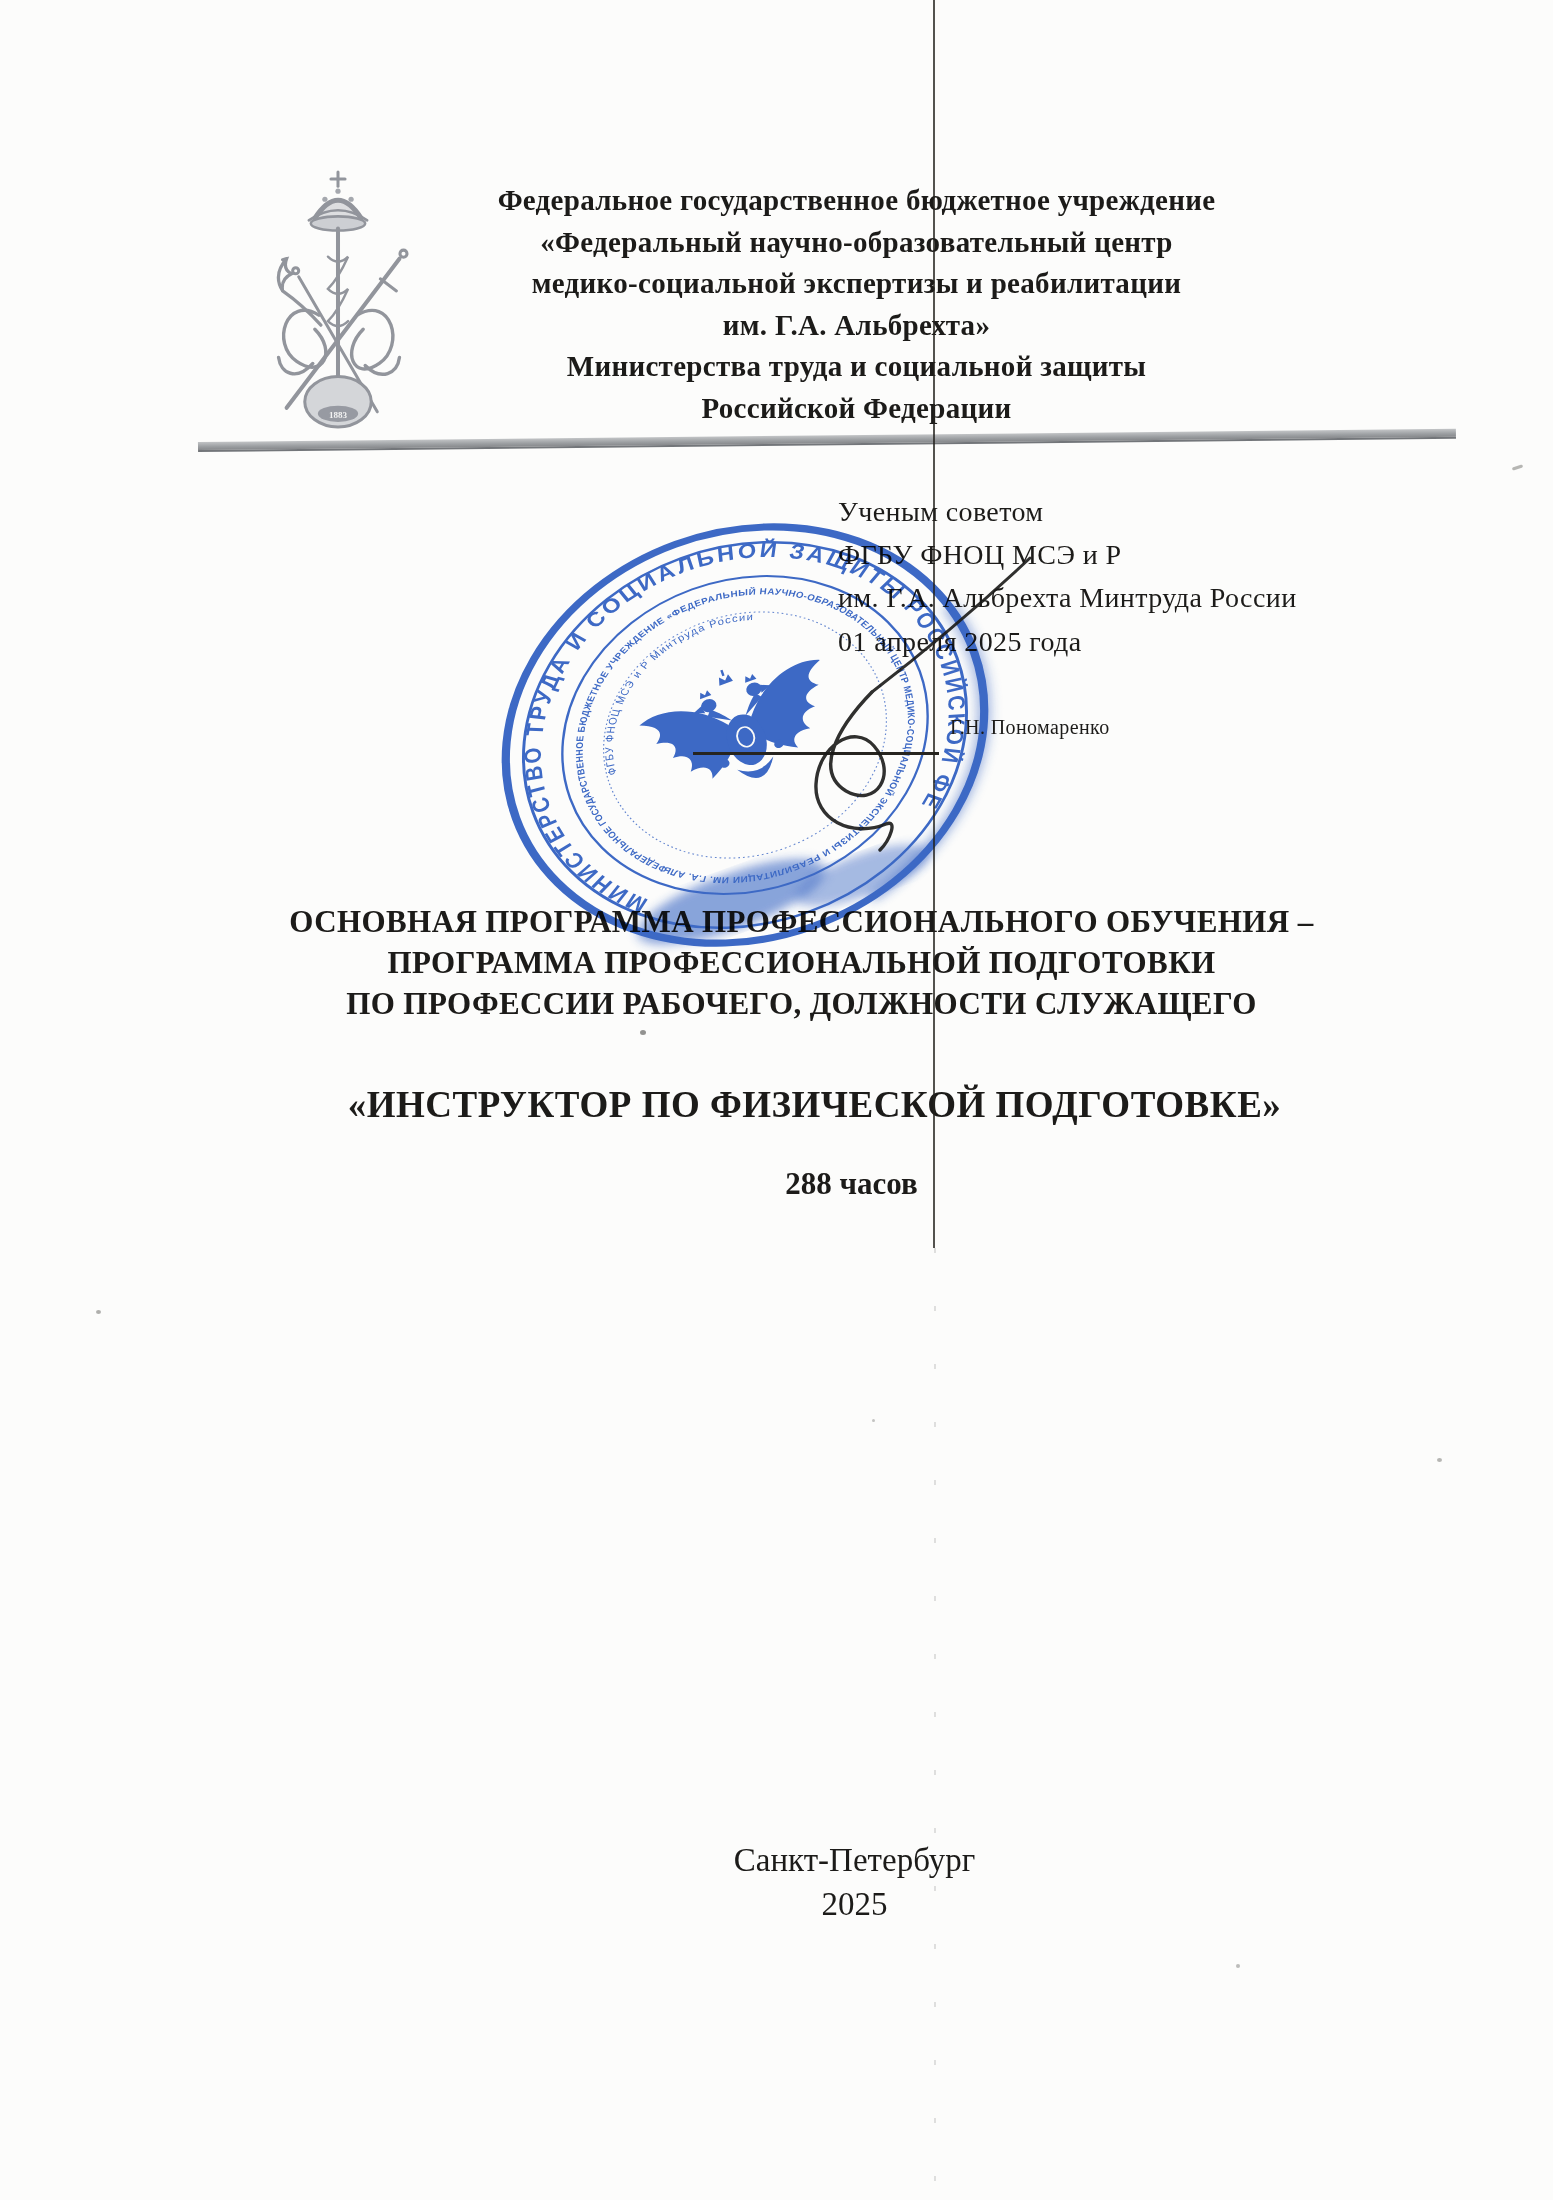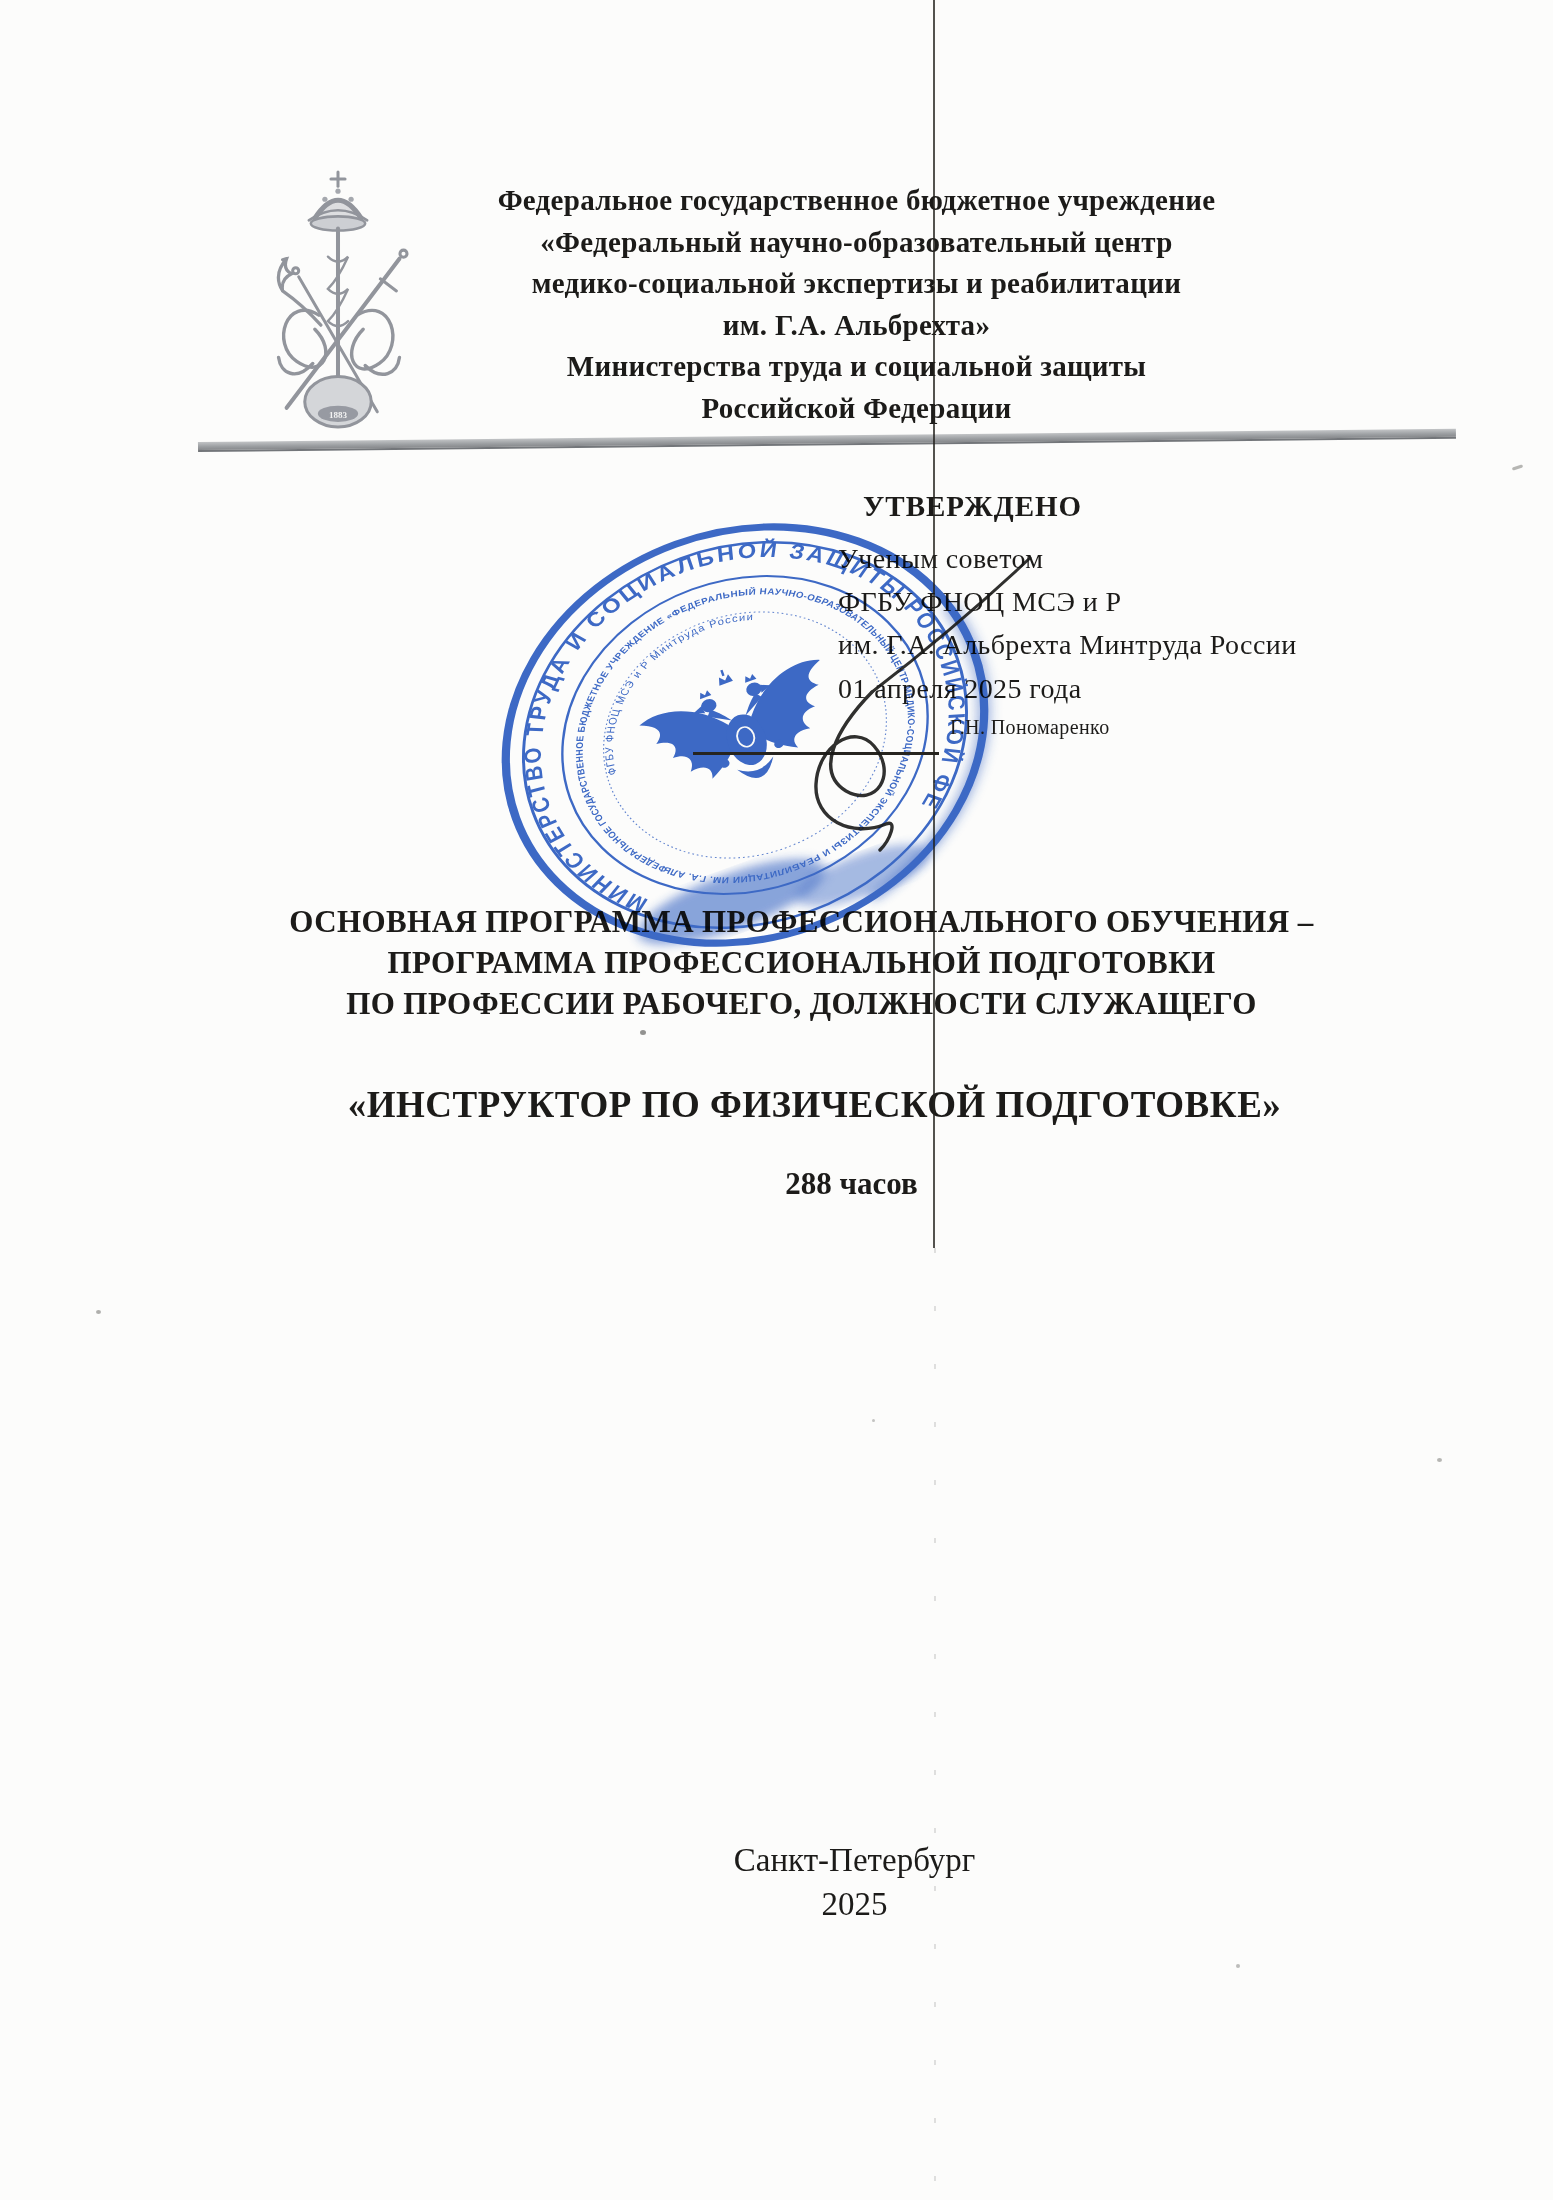--- a/index.html
+++ b/index.html
@@ -143,21 +143,20 @@
     <div>«Федеральный научно-образовательный центр</div>
     <div>медико-социальной экспертизы и реабилитации</div>
     <div>им. Г.А. Альбрехта»</div>
     <div>Министерства труда и социальной защиты</div>
     <div>Российской Федерации</div>
   </div>
 
   <div class="header-rule"></div>
 
   <div class="approval">
-    <div class="approved-label">УТВЕРЖДЕНО</div>
     <div class="a-line">Ученым советом</div>
     <div class="a-line">ФГБУ ФНОЦ МСЭ и Р</div>
     <div class="a-line">им. Г.А. Альбрехта Минтруда России</div>
     <div class="a-line">01 апреля 2025 года</div>
   </div>
 
   <svg class="stamp" viewBox="0 0 560 470" xmlns="http://www.w3.org/2000/svg">
     <defs>
       <filter id="smudge">
           <feGaussianBlur stdDeviation="5"></feGaussianBlur>

